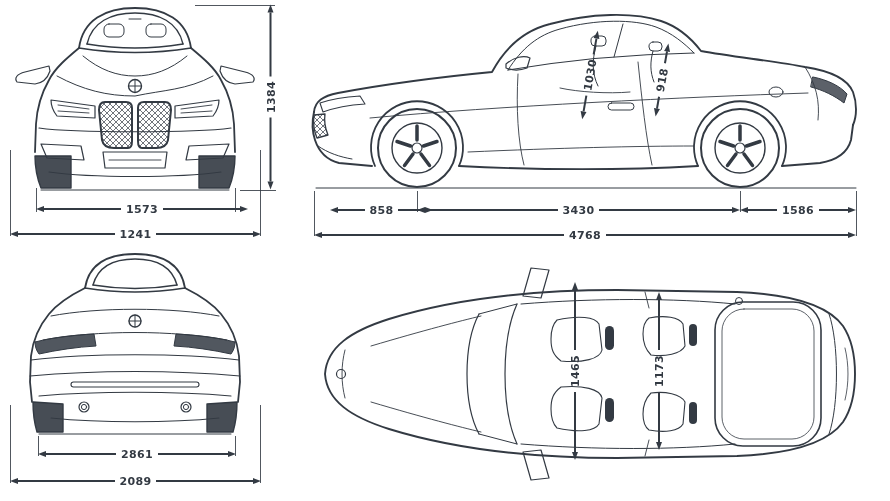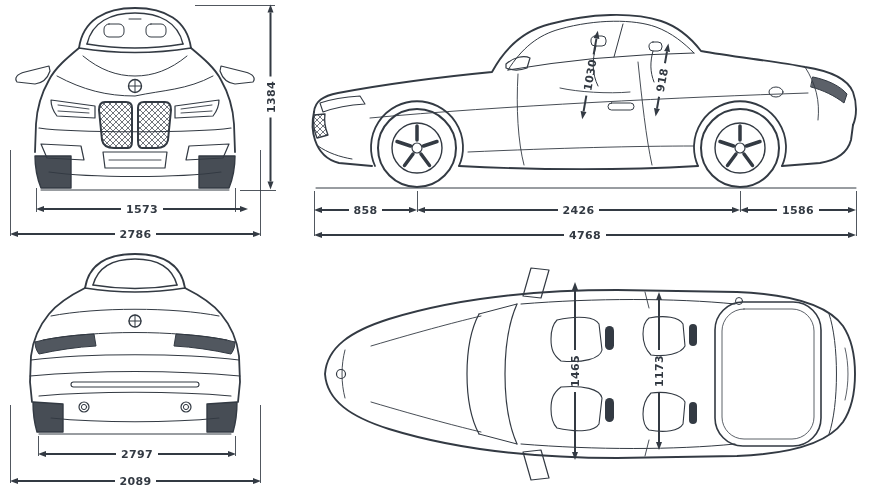--- a/index.html
+++ b/index.html
@@ -243,21 +243,21 @@
   <div class="dim" style="left:36px;top:202px;width:212px">
     <span class="ah l"></span>
       <span class="ln"></span>
     <span class="lbl">1573</span>
     <span class="ln"></span>
       <span class="ah r"></span>
   </div>
   <div class="dim" style="left:10px;top:227px;width:251px">
     <span class="ah l"></span>
       <span class="ln"></span>
-    <span class="lbl">2786</span>
+    <span class="lbl">1241</span>
     <span class="ln"></span>
       <span class="ah r"></span>
   </div>
   <div class="dim" style="left:178px;top:90px;width:185px;transform:rotate(-90deg)">
     <span class="ah l"></span>
       <span class="ln"></span>
     <span class="lbl">1384</span>
     <span class="ln"></span>
       <span class="ah r"></span>
   </div>
@@ -269,31 +269,31 @@
     <span class="ln"></span>
       <span class="ah r"></span>
   </div>
   <div class="dim" style="left:625px;top:73px;width:74px;transform:rotate(-80deg)">
     <span class="ah l"></span>
       <span class="ln"></span>
     <span class="lbl">918</span>
     <span class="ln"></span>
       <span class="ah r"></span>
   </div>
-  <div class="dim" style="left:314px;top:203px;width:103px">
+  <div class="dim" style="left:330px;top:203px;width:103px">
     <span class="ah l"></span>
       <span class="ln"></span>
     <span class="lbl">858</span>
     <span class="ln"></span>
       <span class="ah r"></span>
   </div>
   <div class="dim" style="left:417px;top:203px;width:323px">
     <span class="ah l"></span>
       <span class="ln"></span>
-    <span class="lbl">2426</span>
+    <span class="lbl">3430</span>
     <span class="ln"></span>
       <span class="ah r"></span>
   </div>
   <div class="dim" style="left:740px;top:203px;width:116px">
     <span class="ah l"></span>
       <span class="ln"></span>
     <span class="lbl">1586</span>
     <span class="ln"></span>
       <span class="ah r"></span>
   </div>
@@ -301,21 +301,21 @@
     <span class="ah l"></span>
       <span class="ln"></span>
     <span class="lbl">4768</span>
     <span class="ln"></span>
       <span class="ah r"></span>
   </div>
 
   <div class="dim" style="left:38px;top:447px;width:198px">
     <span class="ah l"></span>
       <span class="ln"></span>
-    <span class="lbl">2797</span>
+    <span class="lbl">2861</span>
     <span class="ln"></span>
       <span class="ah r"></span>
   </div>
   <div class="dim" style="left:10px;top:474px;width:251px">
     <span class="ah l"></span>
       <span class="ln"></span>
     <span class="lbl">2089</span>
     <span class="ln"></span>
       <span class="ah r"></span>
   </div>

